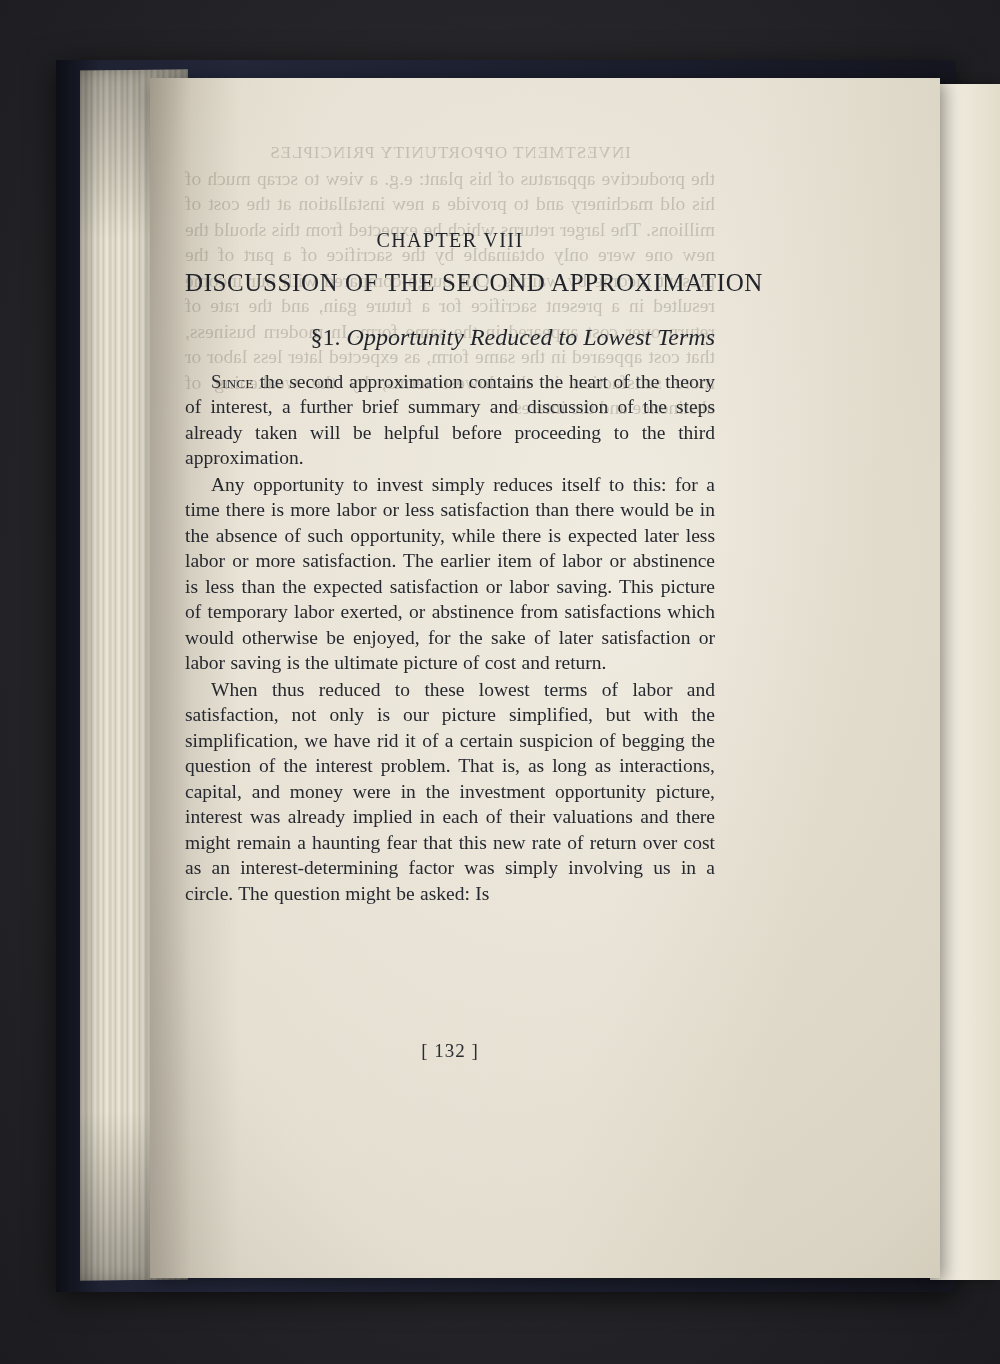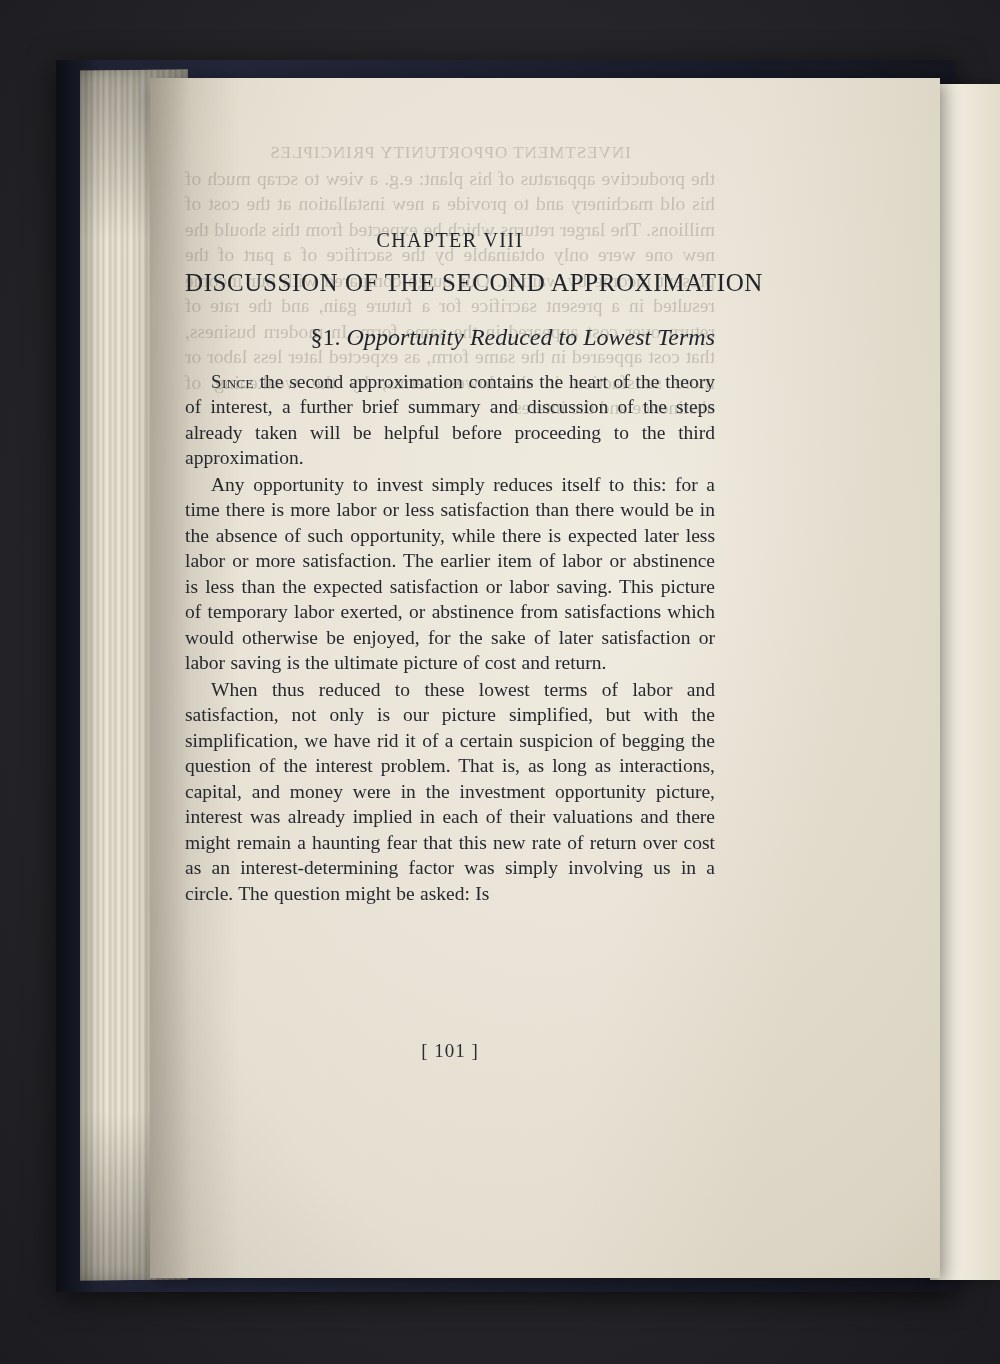--- a/index.html
+++ b/index.html
@@ -224,17 +224,17 @@
       <span class="smallcaps">Since</span><span> the second approximation contains the heart of the theory of interest, a further brief summary and discussion of the steps already taken will be helpful before proceeding to the third approximation.</span>
     </p>
     <p class="body">
       <span>Any opportunity to invest simply reduces itself to this: for a time there is more labor or less satisfaction than there would be in the absence of such opportunity, while there is expected later less labor or more satisfaction. The earlier item of labor or abstinence is less than the expected satisfaction or labor saving. This picture of temporary labor exerted, or abstinence from satisfactions which would otherwise be enjoyed, for the sake of later satisfaction or labor saving is the ultimate picture of cost and return.</span>
     </p>
     <p class="body">
       <span>When thus reduced to these lowest terms of labor and satisfaction, not only is our picture simplified, but with the simplification, we have rid it of a certain suspicion of begging the question of the interest problem. That is, as long as interactions, capital, and money were in the investment opportunity picture, interest was already implied in each of their valuations and there might remain a haunting fear that this new rate of return over cost as an interest-determining factor was simply involving us in a circle. The question might be asked: Is</span>
     </p>
   </div>
 
-  <div class="folio">[ 101 ]</div>
+  <div class="folio">[ 132 ]</div>
 
   <div class="curl"></div>
   <div class="spine-shadow"></div>
 </div>
 
 </body></html>

